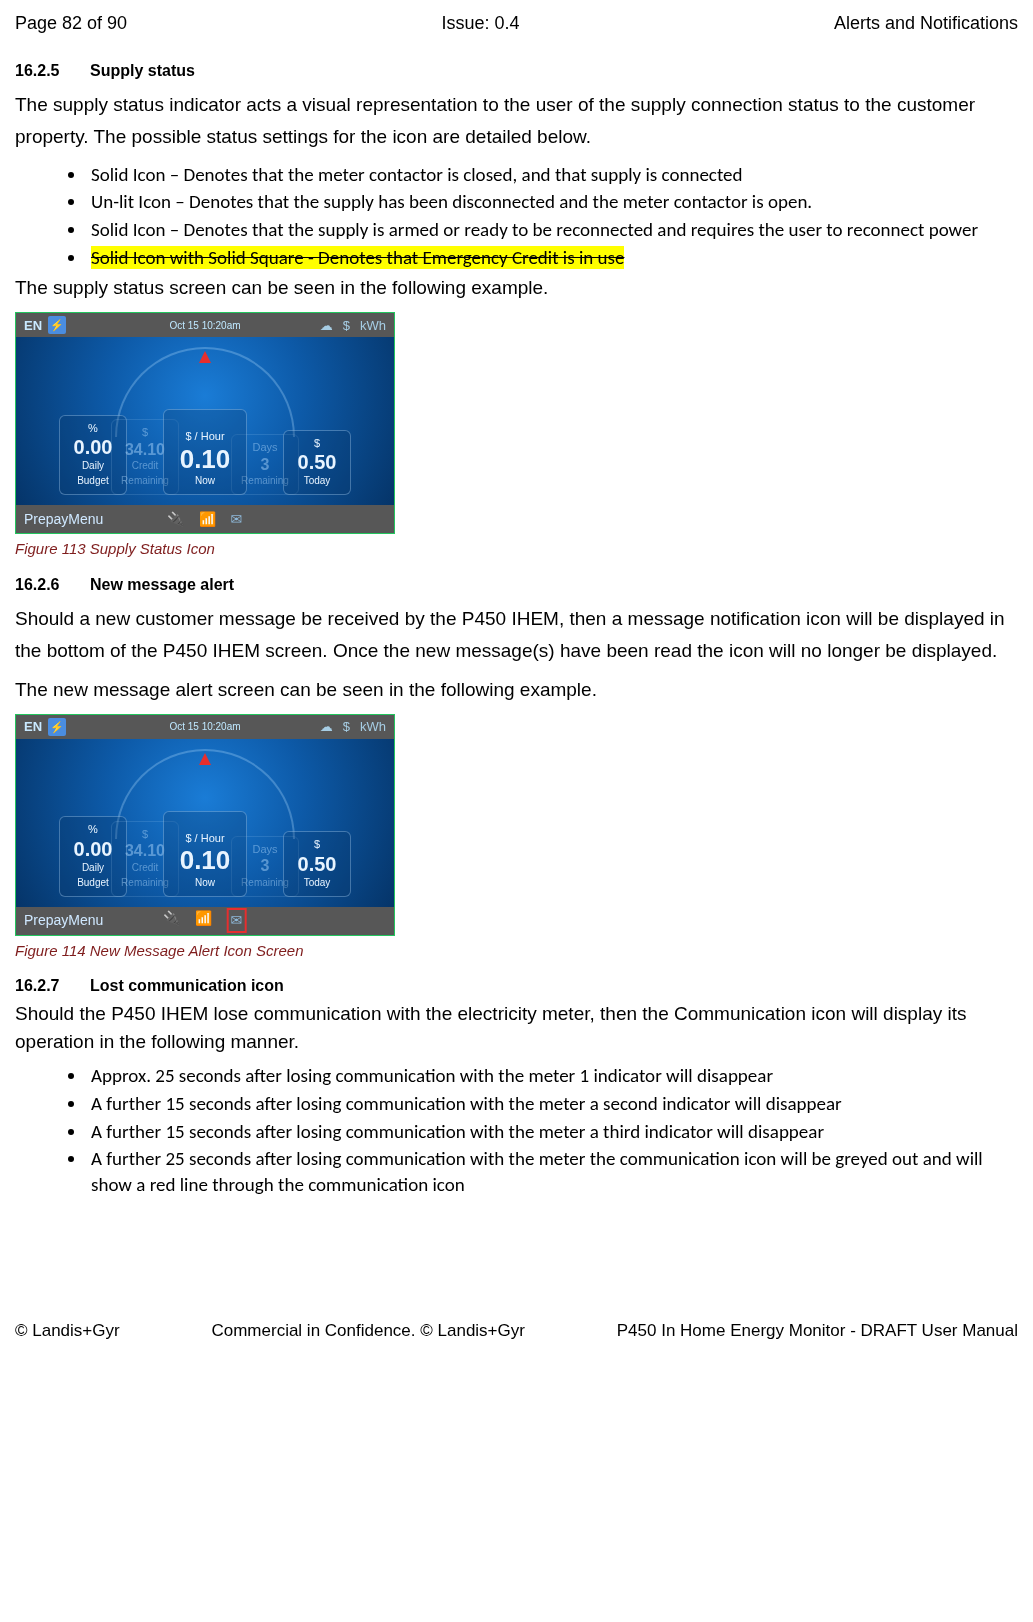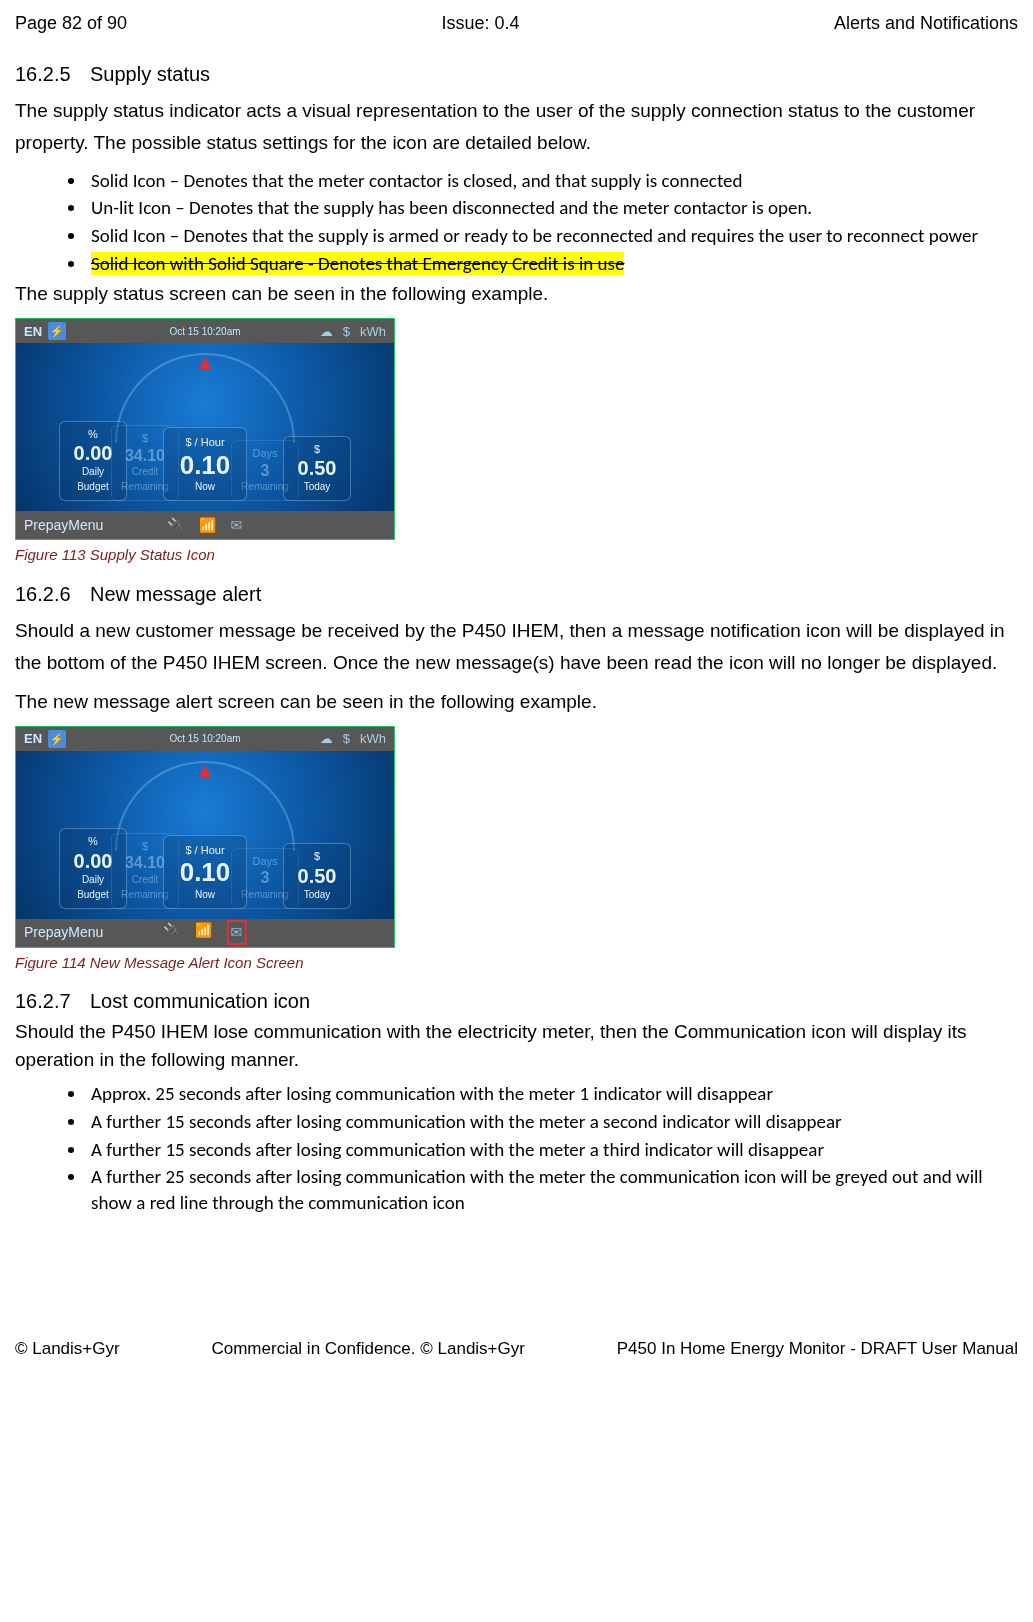--- a/index.html
+++ b/index.html
@@ -15,22 +15,22 @@
   .hd, .ft {
     display: flex;
     justify-content: space-between;
     font-size: 18px;
     color: #000;
     width: 1003px;
   }
   .hd { margin-bottom: 22px; }
   .ft { margin-top: 120px; font-size: 17px;}
   h2 {
-    font-size: 20px;
-    font-weight: normal;
+    font-size: 16px;
+    font-weight: bold;
     margin-top: 12px;
   }
   h2 .num { display: inline-block; width: 75px; }
   p.body { margin-top: 6px; line-height: 1.7; }
   p.body.tight { margin-top: 2px; line-height: 1.45; }
   ul.bul { list-style: disc; padding-left: 72px; margin-top: 8px; font-family: Calibri, Arial, sans-serif; font-size: 19px; line-height: 1.35; }
   ul.bul li { padding-left: 4px; margin-bottom: 2px;}
   .hl { background: #ffff00; text-decoration: line-through; }
   .caption { font-style: italic; font-size: 15px; margin-top: 4px; color: #7f1d1d; }
   
@@ -88,21 +88,21 @@
     border-radius:6px;
     padding:4px 6px 6px 6px;
     background: rgba(8,50,100,.25);
   }
   .ghost {
     border:1px solid rgba(180,220,255,.15);
     color: rgba(180,220,255,.45);
     background: transparent;
   }
   .tile.small { width:68px; }
-  .tile.big { width:84px; padding-top:6px;}
+  .tile.big { width:84px; padding-top:18px;}
   .tile .hdr { font-size:11px; }
   .tile .val { font-size:20px; font-weight:bold; line-height:1.1;}
   .tile.big .val { font-size:26px; }
   .tile .sub { font-size:10px; }
   .dev-bot {
     background: #575757;
     height: 28px; display:flex; align-items:center; justify-content:flex-start;
     padding:0 8px; color:#cfe8ff; font-size:14px;
     position: relative;
   }

